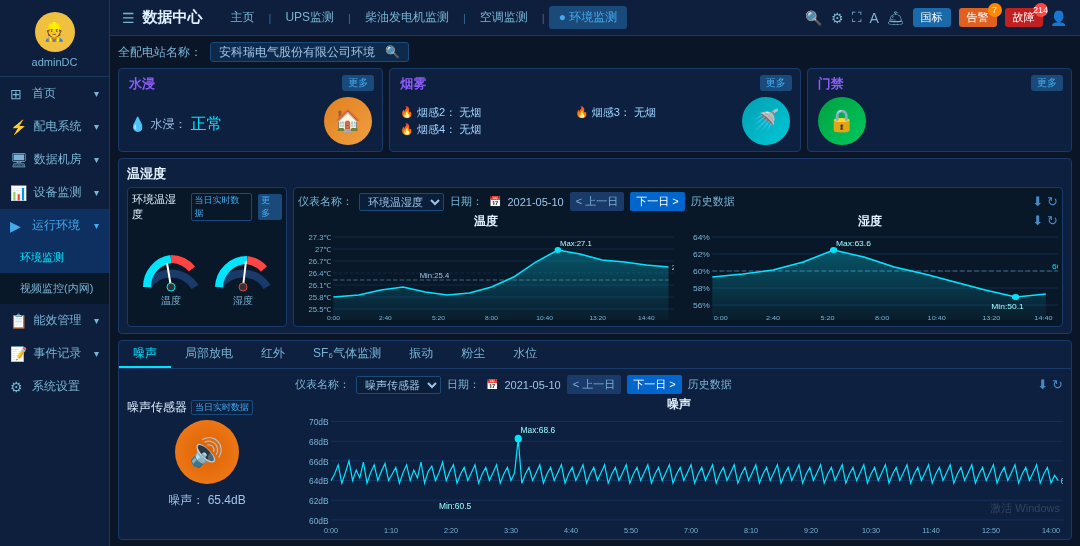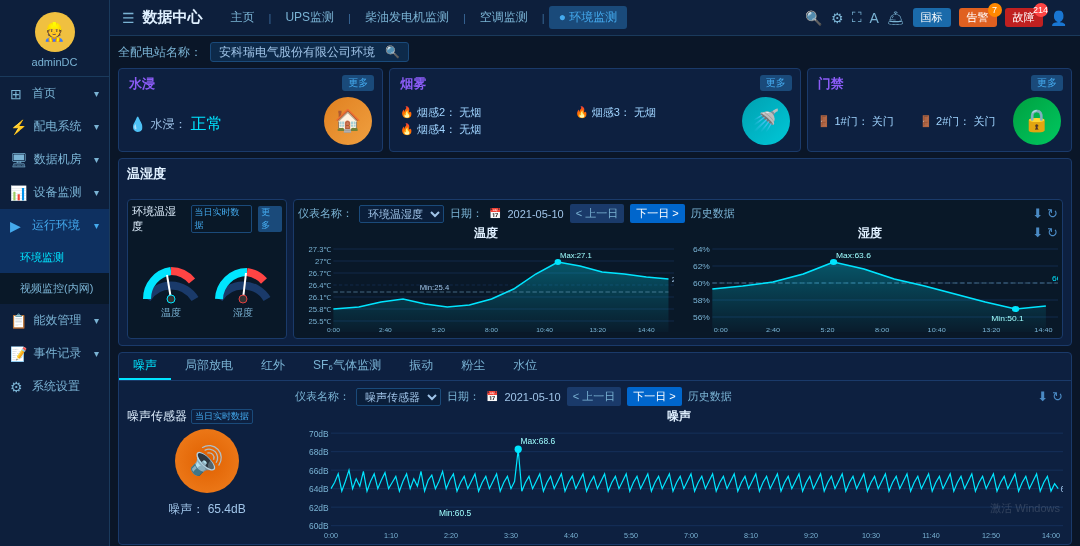--- a/index.html
+++ b/index.html
@@ -257,21 +257,21 @@
 
     
     .watermark {
       position: absolute;
       bottom: 30px; right: 20px;
       color: rgba(255,255,255,0.15);
       font-size: 11px;
       pointer-events: none;
     }
     .section-top-row {
-      display: flex; align-items: center; margin-bottom: 16px;
+      display: flex; align-items: center; margin-bottom: 4px;
     }
     .section-top-row .title { font-size: 13px; color: #e0f0ff; font-weight: bold; }
   </style>
 </head>
 <body>
 
 <div class="sidebar">
   <div class="sidebar-header">
     <div class="avatar">👷</div>
     <div class="admin-name">adminDC</div>
@@ -417,34 +417,20 @@
           <div class="card-icon-wrap teal">
             <span>🚿</span>
           </div>
         </div>
       </div>
 
       <div class="card">
         <div class="card-title">门禁</div>
         <div class="card-more">更多</div>
         <div class="card-body">
-          <div style="flex:1;">
-            <div class="card-grid">
-              <div class="card-item">
-                <span>🚪</span>
-                <span>1#门：</span>
-                <span>关门</span>
-              </div>
-              <div class="card-item">
-                <span>🚪</span>
-                <span>2#门：</span>
-                <span>关门</span>
-              </div>
-            </div>
-          </div>
           <div class="card-icon-wrap green">
             <span>🔒</span>
           </div>
         </div>
       </div>
     </div>
 
     <div class="section" style="padding:6px 8px;">
       <div class="section-top-row">
         <span class="title">温湿度</span>

